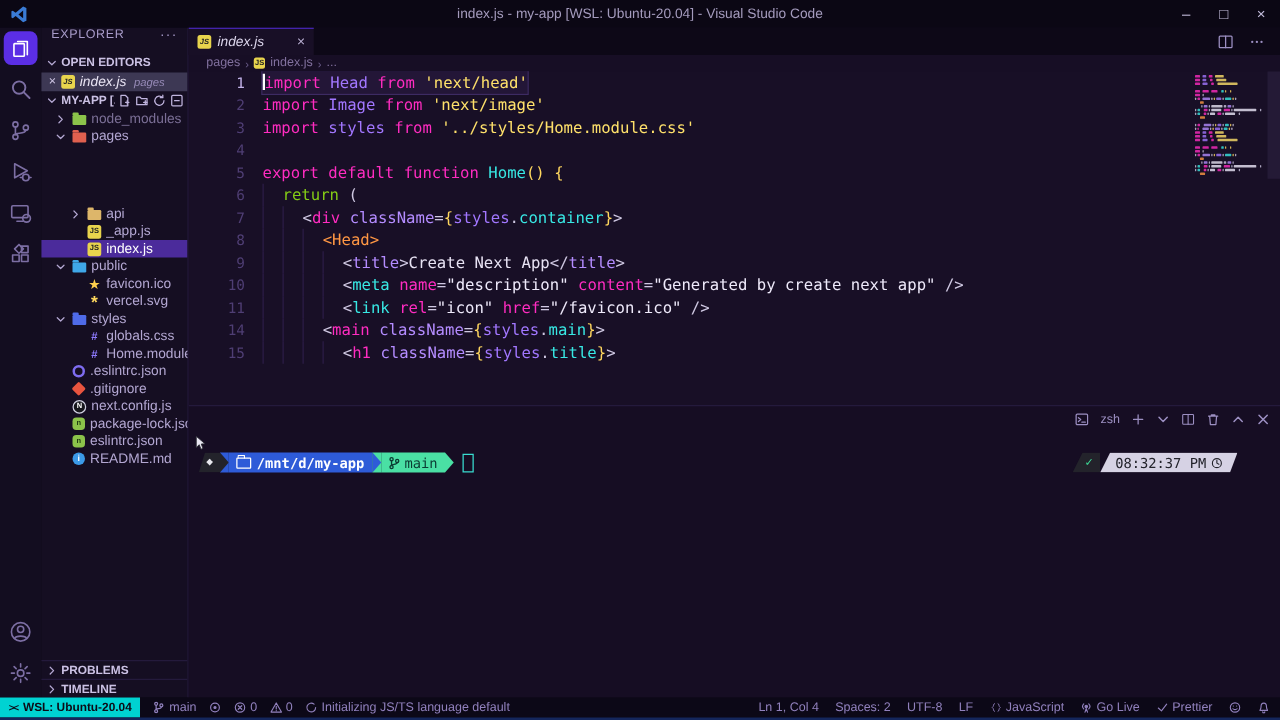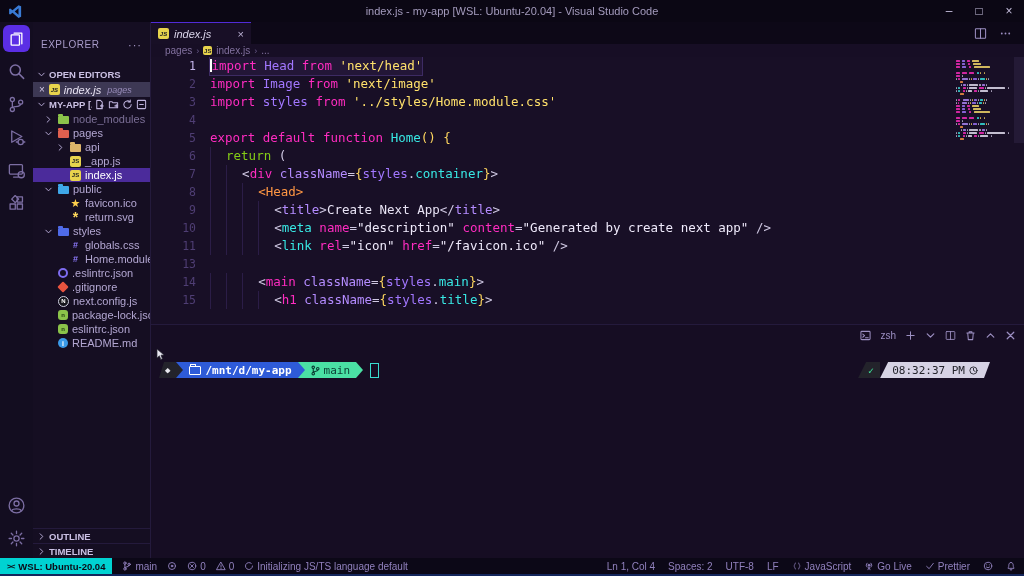--- a/index.html
+++ b/index.html
@@ -22,21 +22,21 @@
 
   
   .activitybar{width:33px;flex:none;background:#130d20;display:flex;flex-direction:column;align-items:center;padding-top:3px}
   .act-icon{width:27px;height:27px;margin-bottom:6px;display:flex;align-items:center;justify-content:center;color:#7c6ea3;border-radius:6px}
   .act-icon svg{width:19px;height:19px}
   .act-icon.active{background:#5b2ee5;color:#fff}
   .act-spacer{flex:1}
 
   
   .sidebar{width:117px;flex:none;background:#150e22;border-right:1px solid #241a3c;display:flex;flex-direction:column;color:#b3a7d2;overflow:hidden}
-  .sb-title{height:21px;flex:none;display:flex;align-items:center;padding:12px 8px;font-size:10px;letter-spacing:.5px;color:#a89bc9}
+  .sb-title{height:21px;flex:none;display:flex;align-items:flex-start;padding:0 8px;font-size:10px;letter-spacing:.5px;color:#a89bc9}
   .sb-ellipsis{margin-left:auto;color:#a89bc9;font-size:11px;letter-spacing:1px}
   .sb-section{height:15px;flex:none;display:flex;align-items:center;font-weight:bold;font-size:9.5px;color:#cbc1e4;padding-left:3px;gap:2px;white-space:nowrap}
   .sb-section svg{width:10px;height:10px;flex:none}
   .sb-actions{margin-left:auto;display:flex;gap:3px;padding-right:3px;color:#c0b5de}
   .sb-actions svg{width:11px;height:11px}
   .oe-item{height:15px;flex:none;display:flex;align-items:center;background:#3d3854;color:#e9e4f4;padding-left:6px;gap:4px;font-size:11px;font-style:italic}
   .oe-close{font-style:normal;font-size:10px;color:#cfc6e4}
   .oe-dim{color:#978bb8;font-size:9px;margin-left:2px}
   .tree{flex:none}
   .tree-row{height:14px;display:flex;align-items:center;gap:4px;font-size:11px;color:#b3a7d2;white-space:nowrap}
@@ -293,21 +293,21 @@
           </div>
           <div class="tree-row" style="padding-left: 10px;">
             <span class="chev">
               <svg viewBox="0 0 10 10">
                 <path class="s" d="M2 3.5 L5 6.5 L8 3.5"></path>
               </svg>
             </span>
             <span class="folder" style="background: rgb(224, 96, 79);"></span>
             <span>pages</span>
           </div>
-          <div class="tree-row" style="padding-left: 22px;">
+          <div class="tree-row" style="padding-left: 22px; margin-top: 48px;">
             <span class="chev">
               <svg viewBox="0 0 10 10">
                 <path class="s" d="M3.5 2 L6.5 5 L3.5 8"></path>
               </svg>
             </span>
             <span class="folder" style="background: rgb(221, 182, 106);"></span>
             <span>api</span>
           </div>
           <div class="tree-row" style="padding-left: 22px;">
             <span class="chev"></span>
@@ -329,21 +329,21 @@
             <span>public</span>
           </div>
           <div class="tree-row" style="padding-left: 22px;">
             <span class="chev"></span>
             <span class="fi" style="color: rgb(255, 208, 77); font-size: 11px;">★</span>
             <span>favicon.ico</span>
           </div>
           <div class="tree-row" style="padding-left: 22px;">
             <span class="chev"></span>
             <span class="fi" style="color: rgb(255, 217, 94); font-size: 14px; font-weight: bold; line-height: 6px;">*</span>
-            <span>return.svg</span>
+            <span>vercel.svg</span>
           </div>
           <div class="tree-row" style="padding-left: 10px;">
             <span class="chev">
               <svg viewBox="0 0 10 10">
                 <path class="s" d="M2 3.5 L5 6.5 L8 3.5"></path>
               </svg>
             </span>
             <span class="folder" style="background: rgb(79, 107, 232);"></span>
             <span>styles</span>
           </div>
@@ -388,21 +388,21 @@
             <span>README.md</span>
           </div>
         </div>
       <div class="sb-bottom">
         <div class="sb-section">
           <span class="chev" id="outline-chev">
               <svg viewBox="0 0 10 10">
                 <path class="s" d="M3.5 2 L6.5 5 L3.5 8"></path>
               </svg>
             </span>
-          <span>OUTLINE</span>
+          <span>PROBLEMS</span>
         </div>
         <div class="sb-section">
           <span class="chev" id="timeline-chev">
               <svg viewBox="0 0 10 10">
                 <path class="s" d="M3.5 2 L6.5 5 L3.5 8"></path>
               </svg>
             </span>
           <span>TIMELINE</span>
         </div>
       </div>
@@ -481,24 +481,20 @@
               <span class="gutter">9</span>
               <span class="lc"><span class="ig"></span><span class="ig"></span><span class="ig"></span><span class="ig"></span><span style="color: rgb(207, 200, 226);">&lt;</span><span style="color: rgb(180, 140, 255);">title</span><span style="color: rgb(207, 200, 226);">&gt;</span><span style="color: rgb(232, 227, 244);">Create Next App</span><span style="color: rgb(207, 200, 226);">&lt;/</span><span style="color: rgb(180, 140, 255);">title</span><span style="color: rgb(207, 200, 226);">&gt;</span></span>
             </div>
             <div class="code-line">
               <span class="gutter">10</span>
               <span class="lc"><span class="ig"></span><span class="ig"></span><span class="ig"></span><span class="ig"></span><span style="color: rgb(207, 200, 226);">&lt;</span><span style="color: rgb(56, 232, 228);">meta</span><span style="color: rgb(207, 200, 226);"> </span><span style="color: rgb(255, 44, 193);">name</span><span style="color: rgb(207, 200, 226);">=</span><span style="color: rgb(239, 234, 251);">"description"</span><span style="color: rgb(207, 200, 226);"> </span><span style="color: rgb(255, 44, 193);">content</span><span style="color: rgb(207, 200, 226);">=</span><span style="color: rgb(239, 234, 251);">"Generated by create next app"</span><span style="color: rgb(207, 200, 226);"> </span><span style="color: rgb(207, 200, 226);">/&gt;</span></span>
             </div>
             <div class="code-line">
               <span class="gutter">11</span>
               <span class="lc"><span class="ig"></span><span class="ig"></span><span class="ig"></span><span class="ig"></span><span style="color: rgb(207, 200, 226);">&lt;</span><span style="color: rgb(56, 232, 228);">link</span><span style="color: rgb(207, 200, 226);"> </span><span style="color: rgb(255, 44, 193);">rel</span><span style="color: rgb(207, 200, 226);">=</span><span style="color: rgb(239, 234, 251);">"icon"</span><span style="color: rgb(207, 200, 226);"> </span><span style="color: rgb(255, 44, 193);">href</span><span style="color: rgb(207, 200, 226);">=</span><span style="color: rgb(239, 234, 251);">"/favicon.ico"</span><span style="color: rgb(207, 200, 226);"> </span><span style="color: rgb(207, 200, 226);">/&gt;</span></span>
-            </div>
-            <div class="code-line">
-              <span class="gutter">13</span>
-              <span class="lc"></span>
             </div>
             <div class="code-line">
               <span class="gutter">14</span>
               <span class="lc"><span class="ig"></span><span class="ig"></span><span class="ig"></span><span style="color: rgb(207, 200, 226);">&lt;</span><span style="color: rgb(255, 44, 193);">main</span><span style="color: rgb(207, 200, 226);"> </span><span style="color: rgb(180, 140, 255);">className</span><span style="color: rgb(207, 200, 226);">=</span><span style="color: rgb(255, 215, 95);">{</span><span style="color: rgb(162, 119, 255);">styles</span><span style="color: rgb(207, 200, 226);">.</span><span style="color: rgb(56, 232, 228);">main</span><span style="color: rgb(255, 215, 95);">}</span><span style="color: rgb(207, 200, 226);">&gt;</span></span>
             </div>
             <div class="code-line">
               <span class="gutter">15</span>
               <span class="lc"><span class="ig"></span><span class="ig"></span><span class="ig"></span><span class="ig"></span><span style="color: rgb(207, 200, 226);">&lt;</span><span style="color: rgb(255, 44, 193);">h1</span><span style="color: rgb(207, 200, 226);"> </span><span style="color: rgb(180, 140, 255);">className</span><span style="color: rgb(207, 200, 226);">=</span><span style="color: rgb(255, 215, 95);">{</span><span style="color: rgb(162, 119, 255);">styles</span><span style="color: rgb(207, 200, 226);">.</span><span style="color: rgb(56, 232, 228);">title</span><span style="color: rgb(255, 215, 95);">}</span><span style="color: rgb(207, 200, 226);">&gt;</span></span>
             </div>
           </div>

